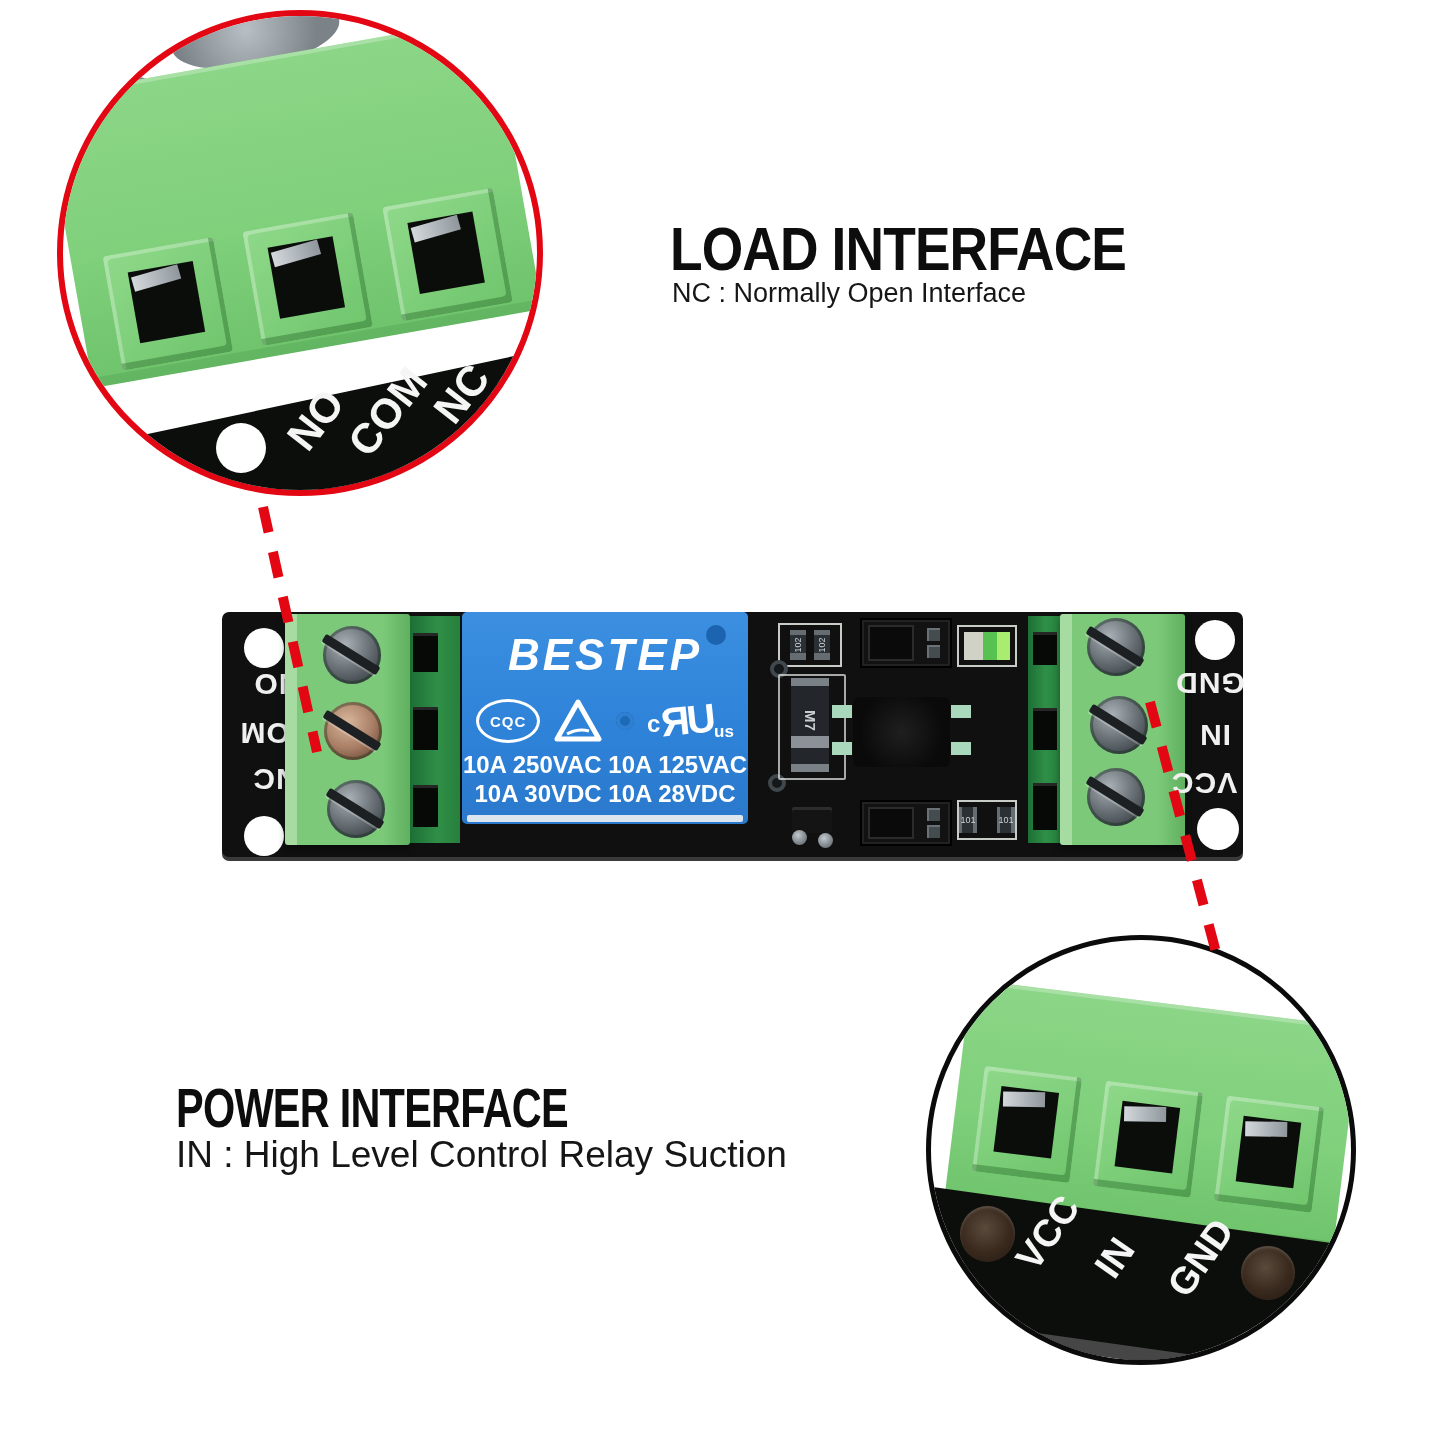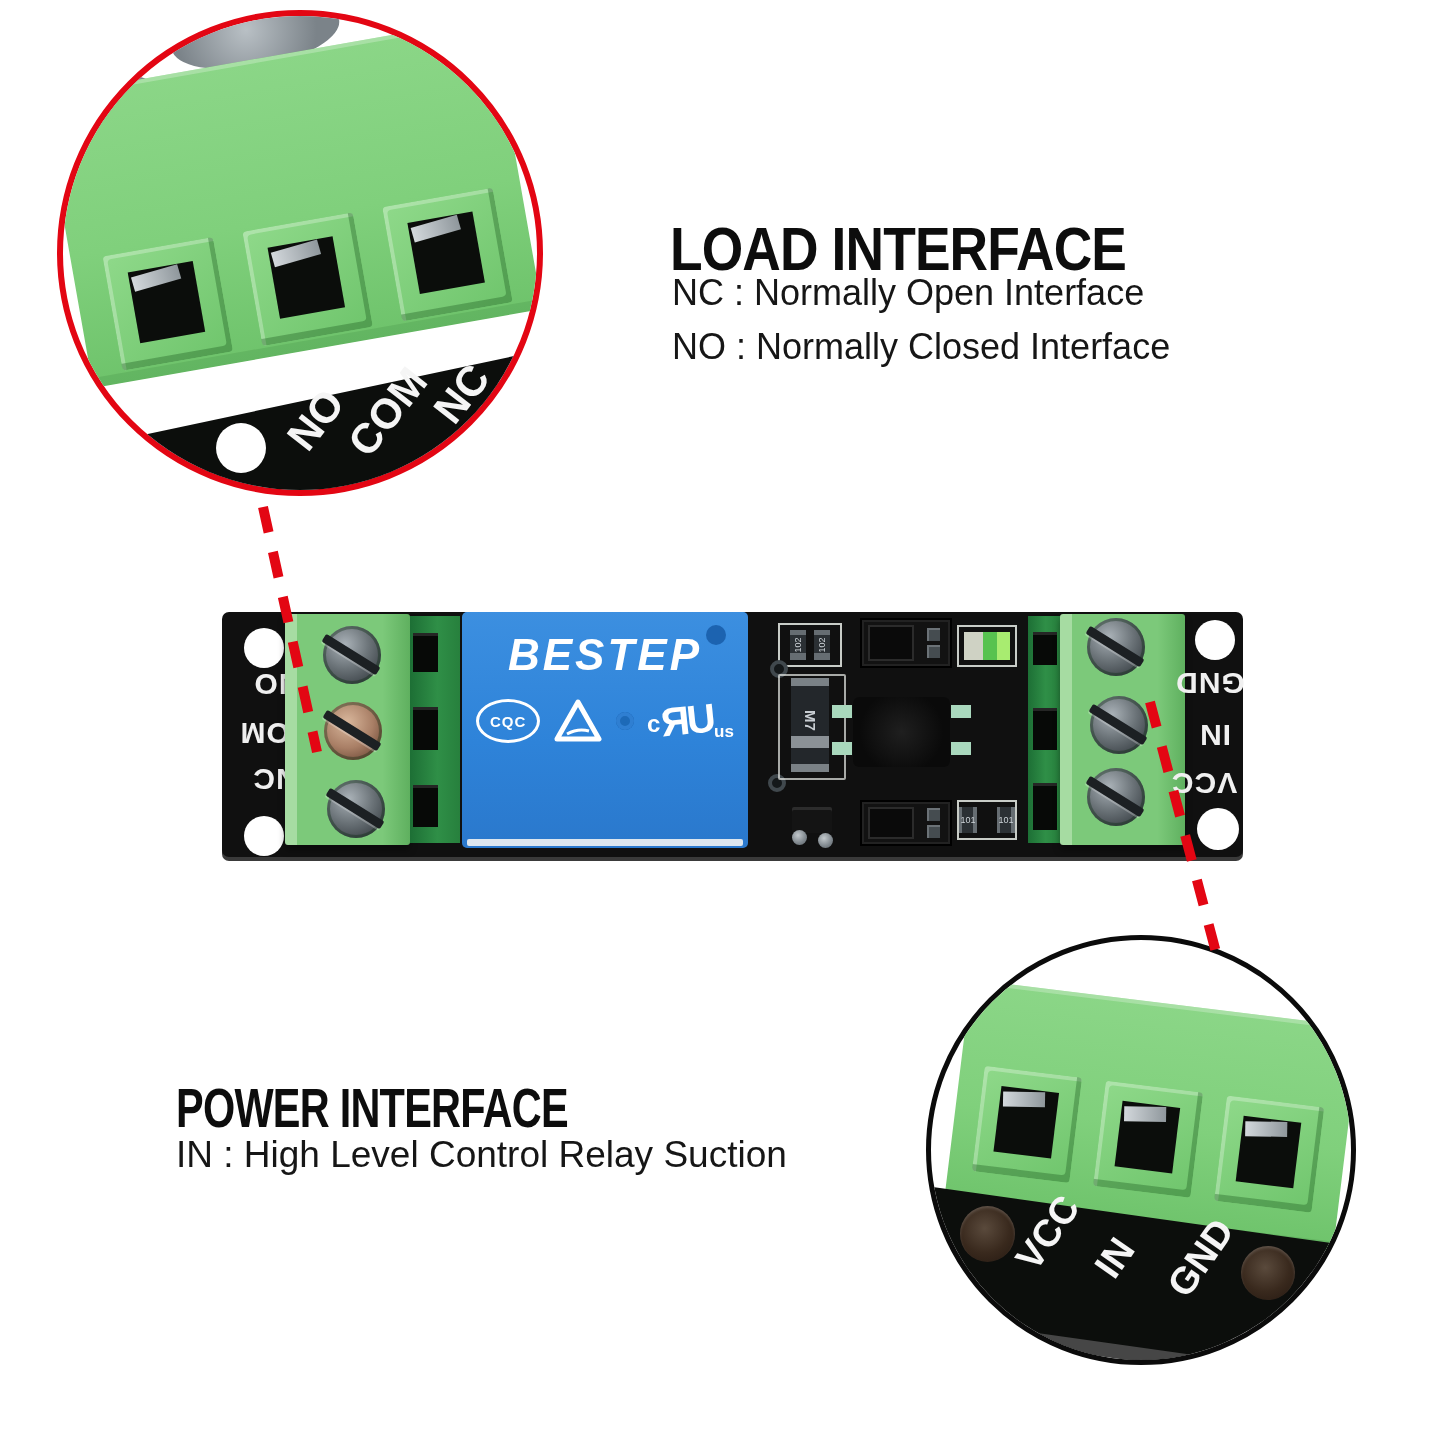--- a/index.html
+++ b/index.html
@@ -3,21 +3,21 @@
 <meta charset="utf-8">
 <style>
   html,body{margin:0;padding:0;background:#ffffff;}
   .canvas{position:relative;width:1445px;height:1445px;background:#ffffff;overflow:hidden;
           font-family:"Liberation Sans", sans-serif;color:#111;}
 
   
   .heading{position:absolute;font-weight:bold;color:#0d0d0d;white-space:nowrap;transform-origin:0 0;line-height:1;}
   .load-title{left:670px;top:176px;font-size:62px;transform:scaleX(.86);letter-spacing:-1px;}
   .power-title{left:176px;top:1042px;font-size:56px;transform:scaleX(.74);letter-spacing:-1px;}
-  .info-lines{position:absolute;font-size:36px;line-height:54px;color:#161616;white-space:nowrap;}
+  .info-lines{position:absolute;font-size:27px;line-height:54px;color:#161616;white-space:nowrap;}
   .load-lines{left:672px;top:266px;}
   .power-lines{left:176px;top:1128px;font-size:37px;line-height:53px;}
 
   
   .module{position:absolute;left:222px;top:612px;width:1021px;height:245px;background:#101010;
           border-radius:7px;box-shadow:0 4px 0 #3a3a3a;}
   .hole{position:absolute;border-radius:50%;background:#fff;}
   .pcb-label{position:absolute;width:90px;text-align:center;color:#f0f0f0;font-weight:bold;font-size:30px;
              transform:rotate(180deg);letter-spacing:1px;line-height:32px;}
 
@@ -28,21 +28,21 @@
   .tb-side{position:absolute;top:4px;height:227px;background:linear-gradient(90deg,#1d6f35,#2f8f47 55%,#27803d);}
   .slot{position:absolute;background:#070907;box-shadow:inset 0 3px 0 rgba(255,255,255,.12);}
   .screw{position:absolute;width:58px;height:58px;border-radius:50%;
          background:radial-gradient(circle at 38% 32%,#aab2b8 0%,#6b7378 45%,#454c51 75%,#30363a 100%);
          box-shadow:inset 0 0 0 3px rgba(10,40,15,.35);}
   .screw::after{content:"";position:absolute;left:-4px;top:24px;width:64px;height:9px;background:#1c2023;
                 transform:rotate(32deg);border-radius:2px;box-shadow:0 2px 0 rgba(255,255,255,.25);}
   .screw.copper{background:radial-gradient(circle at 40% 35%,#d9b79c 0%,#a97f66 50%,#6e4a38 85%);}
 
   
-  .relay{position:absolute;left:240px;top:0;width:286px;height:236px;border-radius:5px;
+  .relay{position:absolute;left:240px;top:0;width:286px;height:212px;border-radius:5px;
          background:linear-gradient(180deg,#3c8fe0 0%,#2e83d9 55%,#2a78cc 100%);overflow:hidden;}
   .relay-lip{position:absolute;left:5px;right:5px;bottom:2px;height:7px;background:#dde6ee;border-radius:2px;}
   .relay-brand{position:absolute;left:0;right:0;top:18px;text-align:center;color:#fff;font-size:44px;
                font-weight:bold;font-style:italic;letter-spacing:3px;}
   .relay-dot{position:absolute;right:22px;top:13px;width:20px;height:20px;border-radius:50%;background:#1c63b0;}
   .relay-logos{position:absolute;left:0;right:0;top:84px;height:50px;display:flex;align-items:center;
                justify-content:center;gap:13px;color:#fff;}
   .cqc-oval{width:58px;height:38px;border:3px solid #fff;border-radius:50%;display:flex;align-items:center;
             justify-content:center;font-size:15px;font-weight:bold;letter-spacing:1px;}
   .vent-dot{width:18px;height:18px;border-radius:50%;background:#1d6ab8;box-shadow:inset 0 0 0 4px #2f7fd2, inset 0 0 0 7px #1d6ab8;}
@@ -149,21 +149,20 @@
     <div class="hole" style="left:440px;top:347px;width:46px;height:46px;"></div>
     <span class="inset-label ti-label" style="left:253px;top:404px;">NO</span>
     <span class="inset-label ti-label" style="left:325px;top:396px;">COM</span>
     <span class="inset-label ti-label" style="left:399px;top:378px;">NC</span>
   </section>
 
   <header>
     <h1 class="heading load-title">LOAD INTERFACE</h1>
     <div class="info-lines load-lines">
       <div>NC : Normally Open Interface</div>
-      <div>NO : Normally Closed Interface</div>
     </div>
   </header>
 
   <div class="module">
 
     <div class="hole" style="left:22px;top:16px;width:40px;height:40px;"></div>
     <div class="hole" style="left:22px;top:204px;width:40px;height:40px;"></div>
     <div class="hole" style="left:973px;top:8px;width:40px;height:40px;"></div>
     <div class="hole" style="left:975px;top:196px;width:42px;height:42px;"></div>
 
@@ -191,20 +190,24 @@
           <path d="M25 4 L46 41 L4 41 Z" fill="none" stroke="#ffffff" stroke-width="5" stroke-linejoin="round"></path>
           <path d="M14 36 Q25 30 36 33" fill="none" stroke="#ffffff" stroke-width="3"></path>
         </svg>
         <div class="vent-dot"></div>
         <div class="ul-mark">
           <span class="ul-c">c</span>
           <span class="ul-ru">ЯU</span>
           <span class="ul-us">us</span>
         </div>
       </div>
+      <div class="relay-ratings">
+        <div>10A 250VAC 10A 125VAC</div>
+        <div>10A 30VDC 10A 28VDC</div>
+      </div>
       <div class="relay-lip"></div>
     </div>
 
     <div class="silk-box" style="left:556px;top:11px;width:60px;height:40px;">
       <div class="res-v">
           <span>102</span>
         </div>
       <div class="res-v">
           <span>102</span>
         </div>

